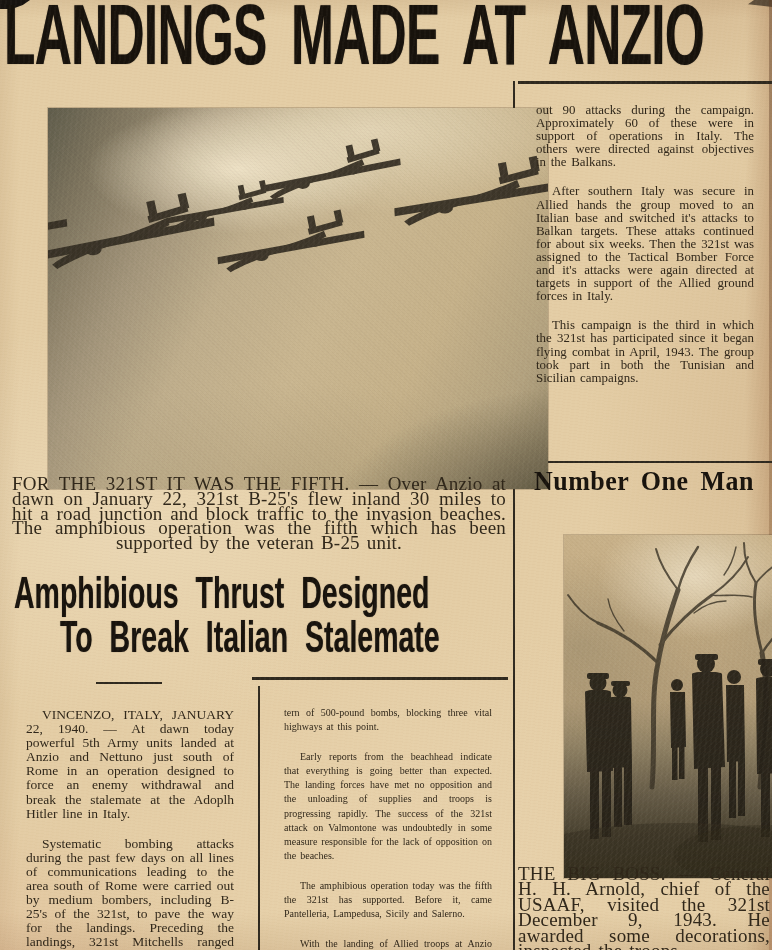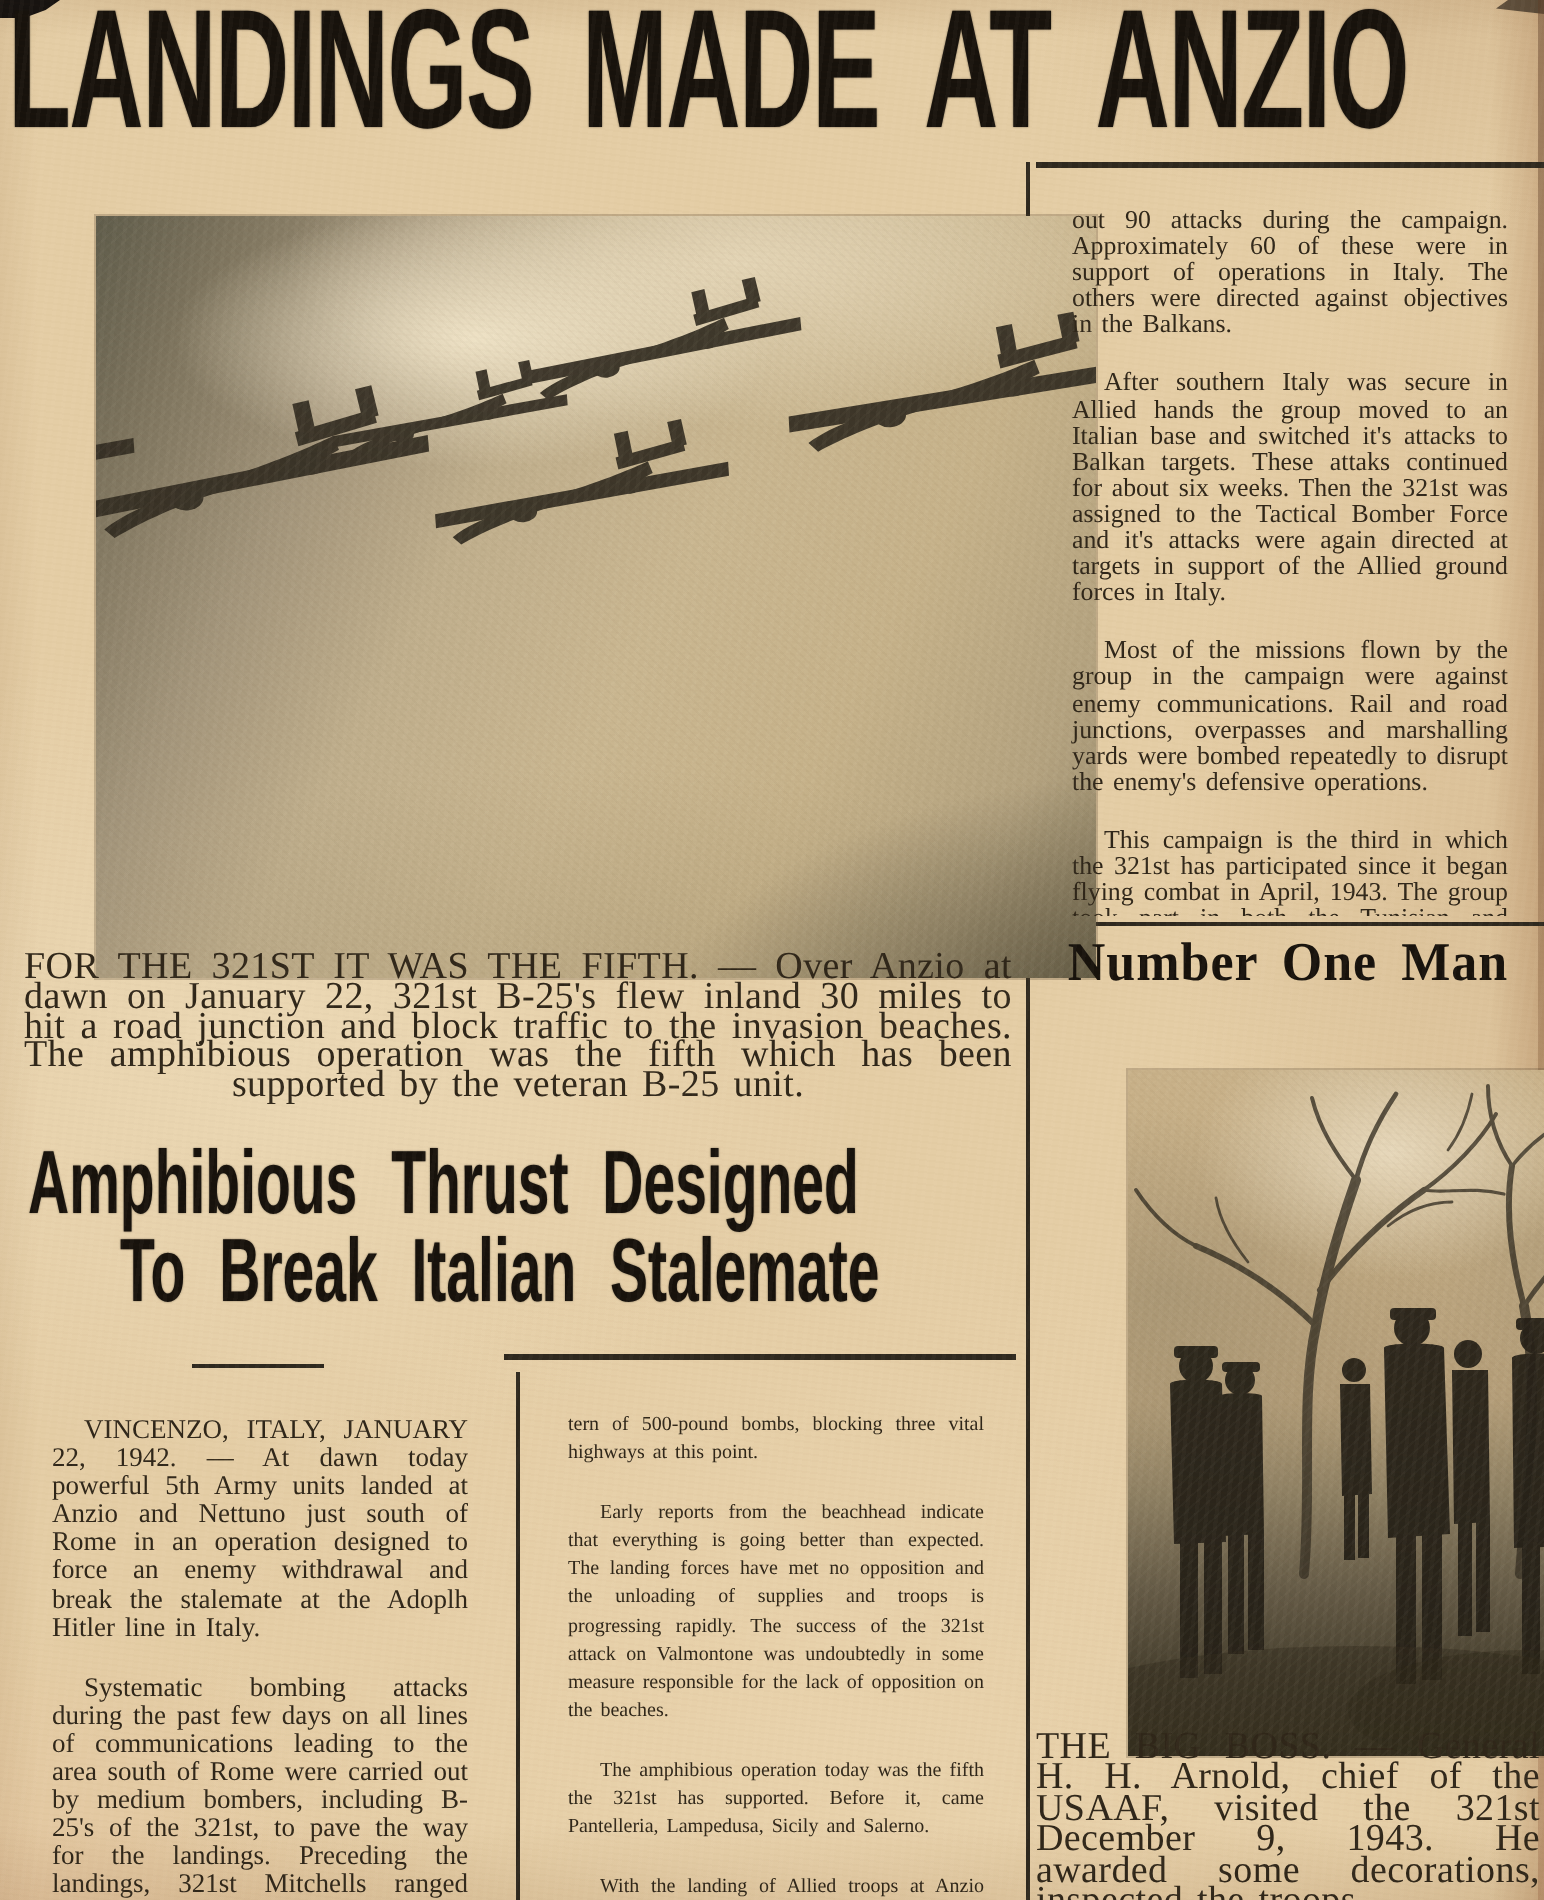--- a/index.html
+++ b/index.html
@@ -140,35 +140,34 @@
       </g>
     </svg>
   </figure>
 
   <p class="caption" id="caption-planes">FOR THE 321ST IT WAS THE FIFTH. — Over Anzio at dawn on January 22, 321st B-25's flew inland 30 miles to hit a road junction and block traffic to the invasion beaches. The amphibious operation was the fifth which has been supported by the veteran B-25 unit.</p>
 
   <h2 class="subhead-line" id="subhead1">Amphibious Thrust Designed</h2>
   <h2 class="subhead-line" id="subhead2">To Break Italian Stalemate</h2>
 
   <div class="body-text" id="story-col1">
-    <p class="ind">VINCENZO, ITALY, JANUARY 22, 1942. — At dawn today powerful 5th Army units landed at Anzio and Nettuno just south of Rome in an operation designed to force an enemy withdrawal and break the stalemate at the Adoplh Hitler line in Italy.</p>
+    <p class="ind">VINCENZO, ITALY, JANUARY 22, 1940. — At dawn today powerful 5th Army units landed at Anzio and Nettuno just south of Rome in an operation designed to force an enemy withdrawal and break the stalemate at the Adoplh Hitler line in Italy.</p>
     <p class="ind">Systematic bombing attacks during the past few days on all lines of communications leading to the area south of Rome were carried out by medium bombers, including B-25's of the 321st, to pave the way for the landings. Preceding the landings, 321st Mitchells ranged over the beaches to attack an important road junction at Valmontone, about 30 miles inland. Flying through heavy anti-aircraft defenses the bombers blasted the junction with an accurate pat-</p>
   </div>
   <div class="body-text" id="story-col2">
     <p>tern of 500-pound bombs, blocking three vital highways at this point.</p>
     <p class="ind">Early reports from the beachhead indicate that everything is going better than expected. The landing forces have met no opposition and the unloading of supplies and troops is progressing rapidly. The success of the 321st attack on Valmontone was undoubtedly in some measure responsible for the lack of opposition on the beaches.</p>
     <p class="ind">The amphibious operation today was the fifth the 321st has supported. Before it, came Pantelleria, Lampedusa, Sicily and Salerno.</p>
     <p class="ind">With the landing of Allied troops at Anzio and Nettuno, the Naples-Foggia phase of the Italian campaign officially ended.</p>
 
   </div>
 
   <div class="body-text" id="right-text">
     <p>out 90 attacks during the campaign. Approximately 60 of these were in support of operations in Italy. The others were directed against objectives in the Balkans.</p>
     <p class="ind">After southern Italy was secure in Allied hands the group moved to an Italian base and switched it's attacks to Balkan targets. These attaks continued for about six weeks. Then the 321st was assigned to the Tactical Bomber Force and it's attacks were again directed at targets in support of the Allied ground forces in Italy.</p>
-    <p class="ind">Most of the missions flown by the group in the campaign were against enemy communications. Rail and road junctions, overpasses and marshalling yards were bombed repeatedly to disrupt the enemy's defensive operations.</p>
     <p class="ind">This campaign is the third in which the 321st has participated since it began flying combat in April, 1943. The group took part in both the Tunisian and Sicilian campaigns.</p>
   </div>
 
   <h3 class="section-header">Number One Man</h3>
 
   <figure class="photo" id="photo-boss">
     <svg viewBox="0 0 239 343" width="239" height="343" xmlns="http://www.w3.org/2000/svg">
 
       <g stroke="#3a3326" fill="none" stroke-linecap="round" opacity="0.82">
         <path d="M88,252 C92,205 86,165 94,128 C98,104 106,78 114,55" stroke-width="5"></path>

